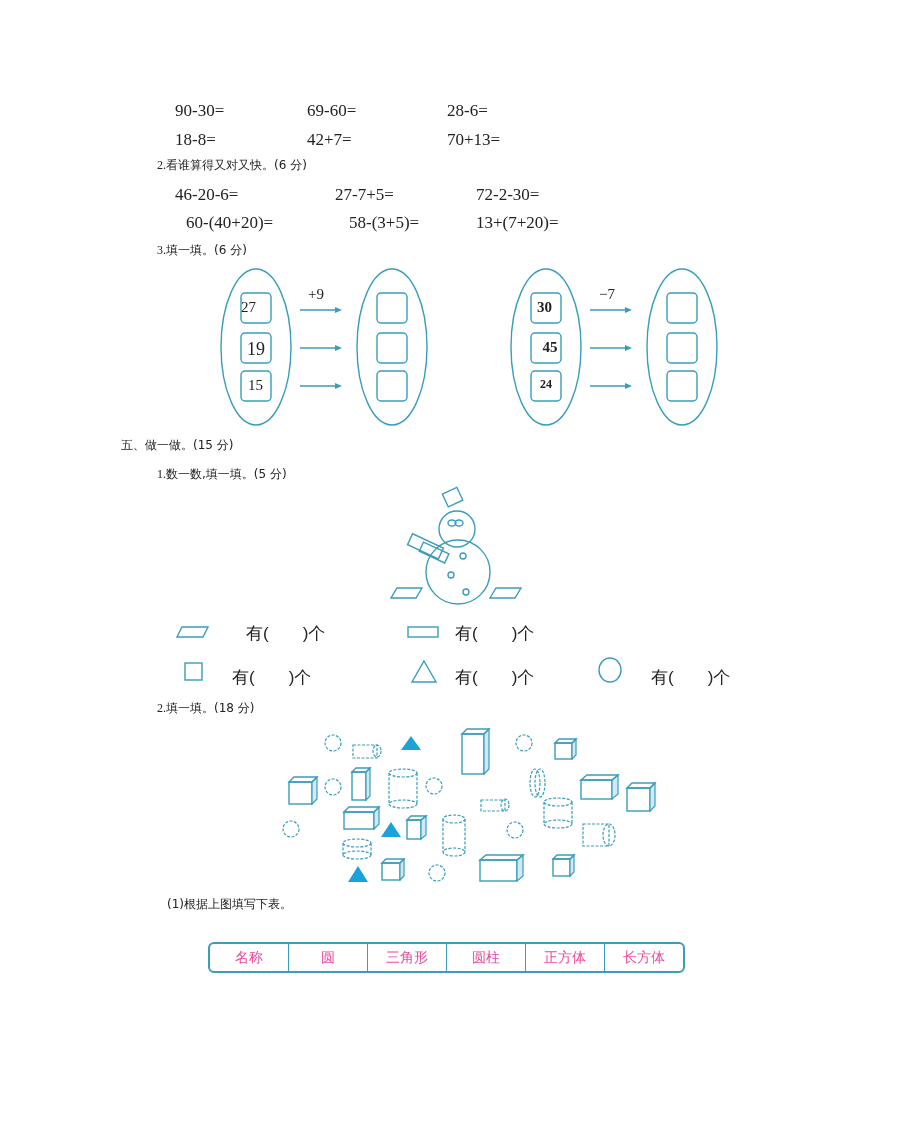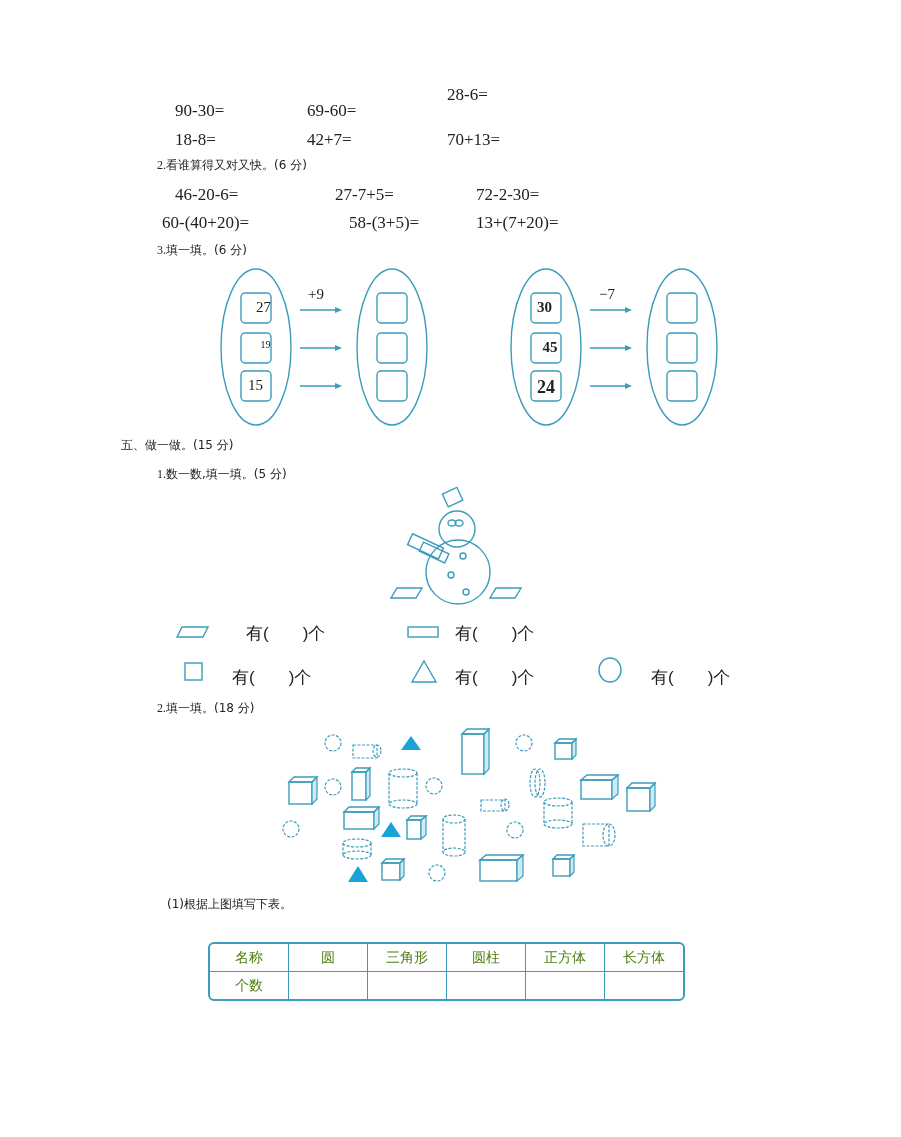--- a/index.html
+++ b/index.html
@@ -5,42 +5,42 @@
   html, body { margin:0; padding:0; background:#ffffff; }
   body { width:901px; height:1137px; position:relative; overflow:hidden;
          font-family:"DejaVu Serif", serif; color:#222; }
   .expr { position:absolute; font-family:Liberation Serif, serif; font-size:17px; white-space:nowrap; }
   .head { position:absolute; font-family:"DejaVu Sans", sans-serif; font-size:12px; white-space:nowrap; }
   .head .n { font-family:"Liberation Serif", serif; }
   svg { position:absolute; overflow:visible; }
   .stroke { stroke:#3a9dbb; fill:none; stroke-width:1.4; }
   .count-label { position:absolute; font-family:Liberation Sans, sans-serif; font-size:17px; white-space:nowrap; }
   table.fill { position:absolute; left:208px; top:942px; border-collapse:separate; border-spacing:0;
-               border:2px solid #3a9dbb; border-radius:6px; font-family:"DejaVu Serif", serif; font-size:14px; color:#4d7c0f; }
+               border:2px solid #3a9dbb; border-radius:6px; font-family:"DejaVu Serif", serif; font-size:14px; color:#ec4899; }
   table.fill td { border-right:1px solid #3a9dbb; border-bottom:1px solid #3a9dbb; text-align:center; height:27px; padding:0; }
   table.fill tr:last-child td { border-bottom:none; }
   table.fill td:last-child { border-right:none; }
 </style>
 </head>
 <body>
 
 <div class="expr" style="left:175px;top:101px">90-30=</div>
 <div class="expr" style="left:307px;top:101px">69-60=</div>
-<div class="expr" style="left:447px;top:85px">28-6=</div>
+<div class="expr" style="left:447px;top:101px">28-6=</div>
 <div class="expr" style="left:175px;top:130px">18-8=</div>
 <div class="expr" style="left:307px;top:130px">42+7=</div>
 <div class="expr" style="left:447px;top:130px">70+13=</div>
 
 <div class="head" style="left:157px;top:157px">
   <span class="n">2.</span><span>看谁算得又对又快。(6 分)</span>
 </div>
 <div class="expr" style="left:175px;top:185px">46-20-6=</div>
 <div class="expr" style="left:335px;top:185px">27-7+5=</div>
 <div class="expr" style="left:476px;top:185px">72-2-30=</div>
-<div class="expr" style="left:162px;top:213px">60-(40+20)=</div>
+<div class="expr" style="left:186px;top:213px">60-(40+20)=</div>
 <div class="expr" style="left:349px;top:213px">58-(3+5)=</div>
 <div class="expr" style="left:476px;top:213px">13+(7+20)=</div>
 
 <div class="head" style="left:157px;top:242px">
   <span class="n">3.</span><span>填一填。(6 分)</span>
 </div>
 
 <svg style="left:0;top:0" width="901" height="440">
   <ellipse class="stroke" cx="256" cy="347" rx="35" ry="78"></ellipse>
   <ellipse class="stroke" cx="392" cy="347" rx="35" ry="78"></ellipse>
@@ -79,26 +79,26 @@
       <line class="stroke" x1="590" y1="348" x2="630" y2="348"></line>
       <polygon points="632,348 625,345 625,351" fill="#3a9dbb"></polygon>
     </g>
   <g>
       <line class="stroke" x1="590" y1="386" x2="630" y2="386"></line>
       <polygon points="632,386 625,383 625,389" fill="#3a9dbb"></polygon>
     </g>
 </svg>
 <div class="expr" style="left:308px;top:286px;font-size:15px">+9</div>
 <div class="expr" style="left:599px;top:286px;font-size:15px">−7</div>
-<div class="expr" style="left:241px;top:299px;width:30px;text-align:right;font-size:15px">27</div>
-<div class="expr" style="left:241px;top:339px;width:49px;text-align:center;font-size:10px">19</div>
+<div class="expr" style="left:241px;top:299px;width:30px;text-align:left;font-size:15px">27</div>
+<div class="expr" style="left:241px;top:339px;width:30px;text-align:center;font-size:18px">19</div>
 <div class="expr" style="left:241px;top:377px;width:29px;text-align:center;font-size:15px">15</div>
 <div class="expr" style="left:531px;top:299px;width:27px;text-align:center;font-size:15px;font-weight:bold">30</div>
 <div class="expr" style="left:531px;top:339px;width:38px;text-align:center;font-size:15px;font-weight:bold">45</div>
-<div class="expr" style="left:531px;top:377px;width:30px;text-align:center;font-size:18px;font-weight:bold">24</div>
+<div class="expr" style="left:531px;top:377px;width:30px;text-align:center;font-size:12px;font-weight:bold">24</div>
 
 <div class="head" style="left:121px;top:437px">五、做一做。(15 分)</div>
 <div class="head" style="left:157px;top:466px">
   <span class="n">1.</span><span>数一数,填一填。(5 分)</span>
 </div>
 
 <svg style="left:0;top:0" width="901" height="620">
   <circle class="stroke" cx="457" cy="529" r="18"></circle>
   <g transform="rotate(-25 453 498)">
       <rect class="stroke" x="445" y="490" width="16" height="14"></rect>
@@ -266,22 +266,14 @@
 <table class="fill">
   <tbody>
       <tr>
     <td style="width:78px">名称</td>
     <td style="width:78px">圆</td>
     <td style="width:78px">三角形</td>
     <td style="width:78px">圆柱</td>
     <td style="width:78px">正方体</td>
     <td style="width:78px">长方体</td>
   </tr>
-  <tr>
-    <td>个数</td>
-    <td></td>
-    <td></td>
-    <td></td>
-    <td></td>
-    <td></td>
-  </tr>
 </tbody>
   </table>
 
 </body></html>

